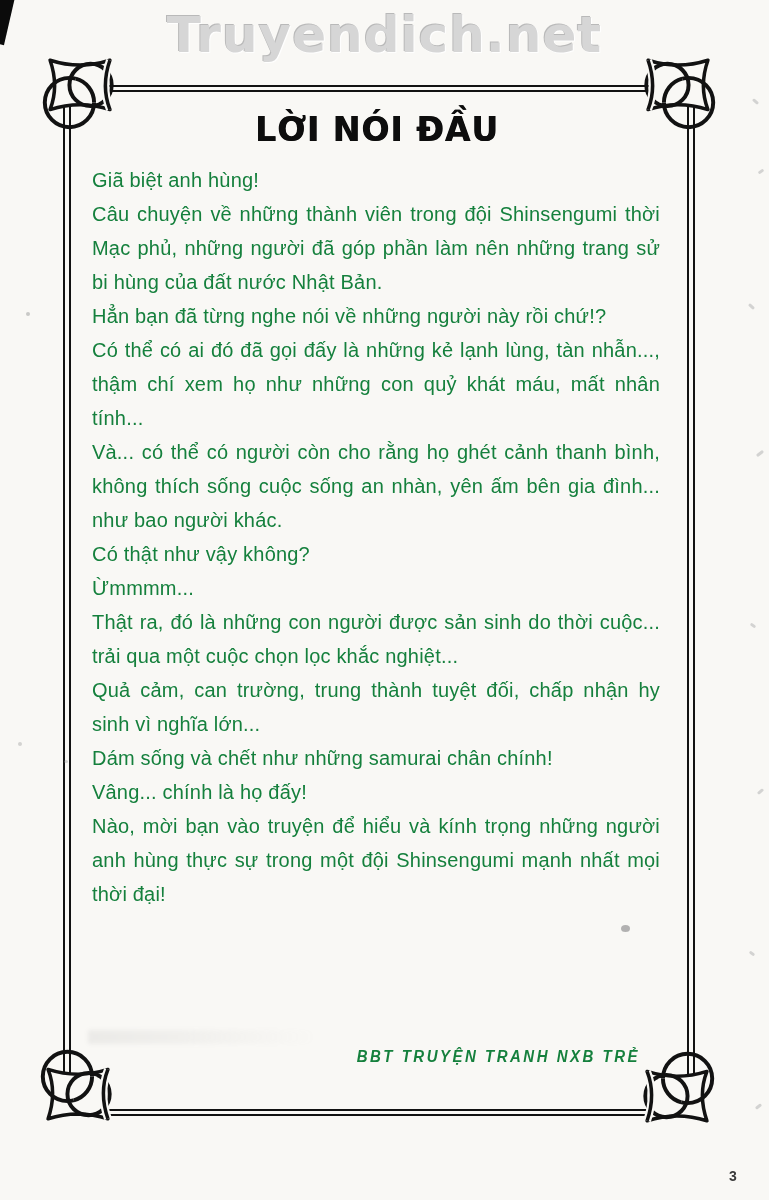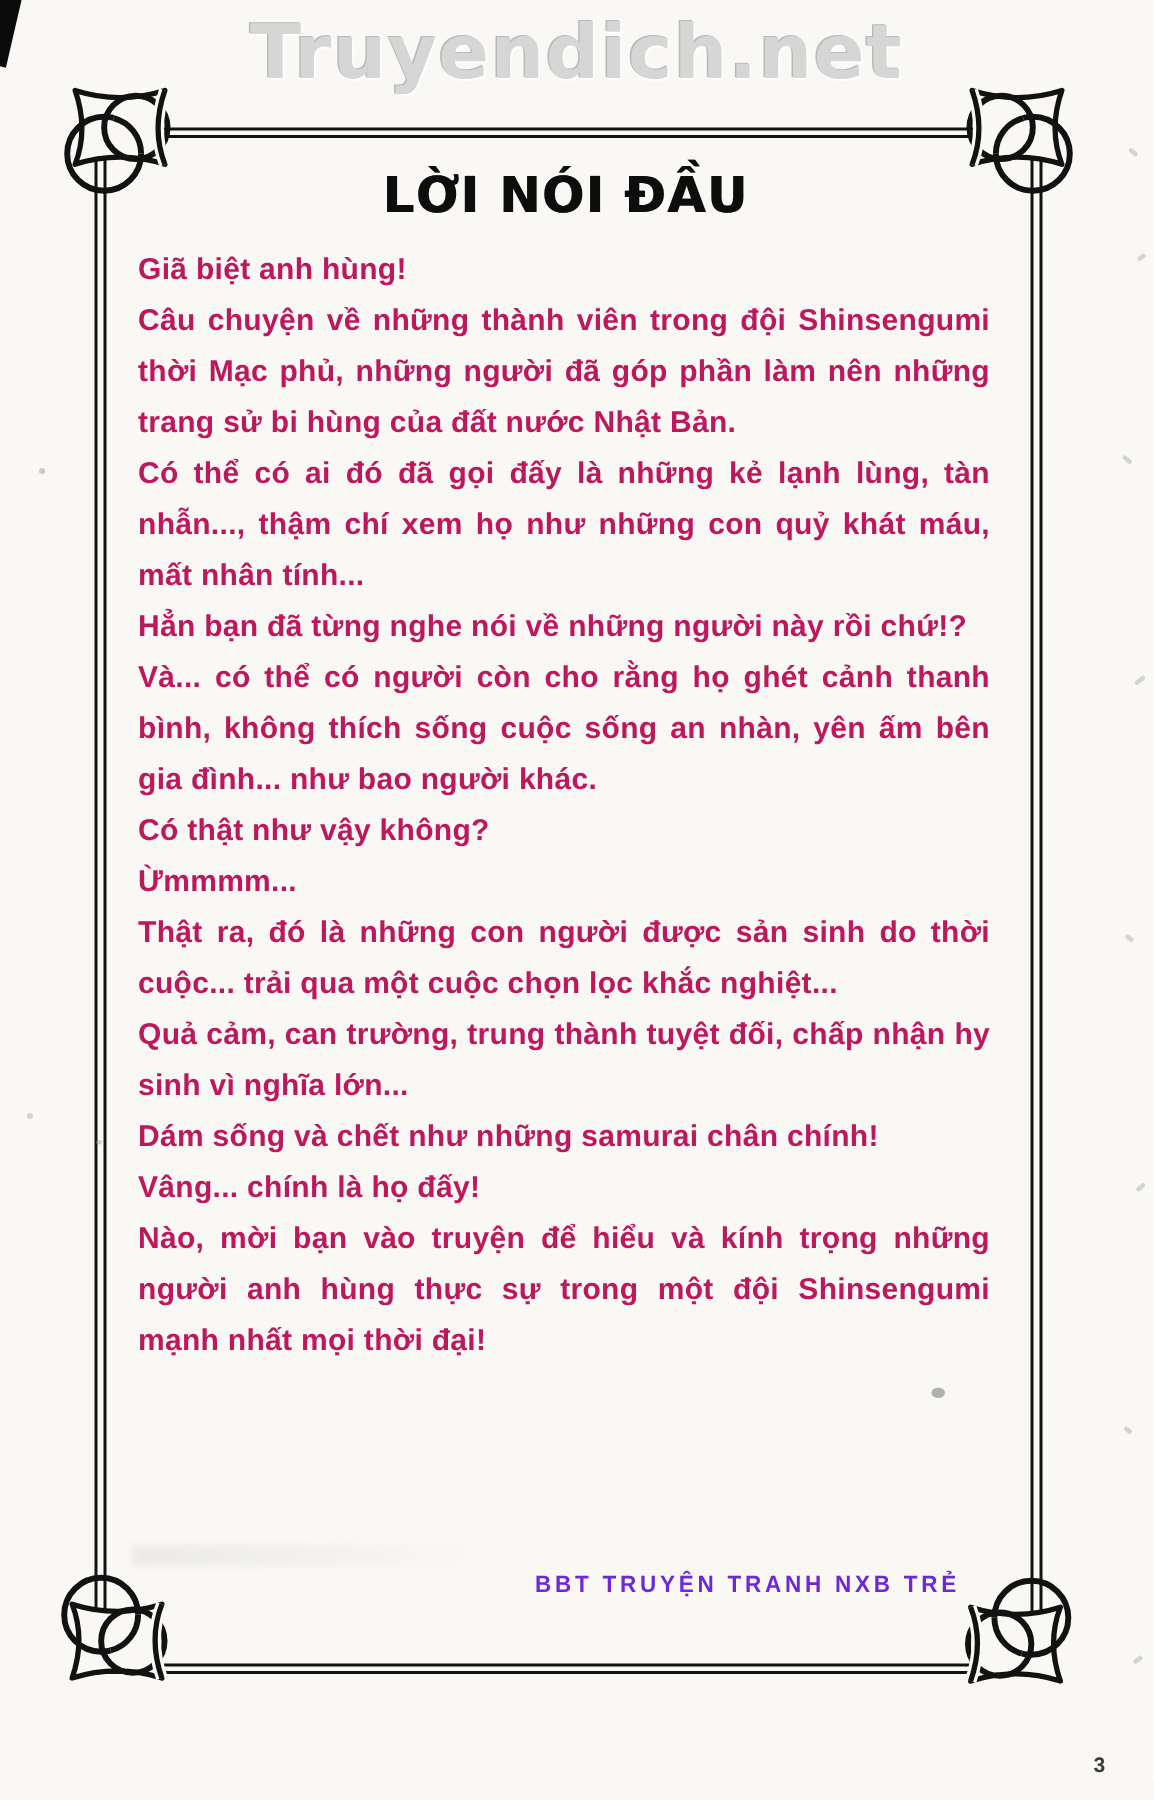--- a/index.html
+++ b/index.html
@@ -42,30 +42,30 @@
     letter-spacing:1px;color:#0d0d0d;
     text-shadow:0.6px 0 0 #0d0d0d;
   }
   .paragraphs{
     position:absolute;left:92px;top:163px;width:568px;
   }
   .para{
     margin:0;
     font-size:20px;line-height:34px;
     text-align:justify;text-align-last:left;
-    color:#be185d;
+    color:#15803d;
     letter-spacing:0.2px;
-    font-weight:bold;
   }
   .signature{
     position:absolute;left:92px;top:1048px;width:548px;
     text-align:right;
     font-size:15px;font-weight:bold;letter-spacing:2.5px;
-    color:#6d28d9;
+    color:#15803d;
     transform:scaleY(1.05);
+    font-style:italic;
   }
   .page-number{
     position:absolute;left:729px;top:1168px;
     font-size:14px;font-weight:bold;color:#3a3a3a;
   }
   
   .artifact{position:absolute;pointer-events:none;}
   .corner-wedge{left:-6px;top:-8px;width:16px;height:52px;background:#0b0b0b;transform:rotate(13deg);}
   .smudge{background:#9a9a9a;border-radius:50%;}
   .noise{background:#b5b5b5;border-radius:2px;opacity:.55;}
@@ -127,22 +127,22 @@
       <path d="M84,6 C77,26 77,44 84,62" fill="none" stroke="#f9f8f5" stroke-width="9"></path>
       <path d="M84,6 C77,26 77,44 84,62" fill="none" stroke="#121212" stroke-width="4"></path>
     </svg>
   </div>
 
   <div class="page-title">LỜI NÓI ĐẦU</div>
 
   <div class="paragraphs">
       <p class="para">Giã biệt anh hùng!</p>
       <p class="para">Câu chuyện về những thành viên trong đội Shinsengumi thời Mạc phủ, những người đã góp phần làm nên những trang sử bi hùng của đất nước Nhật Bản.</p>
+      <p class="para">Hẳn bạn đã từng nghe nói về những người này rồi chứ!?</p>
       <p class="para">Có thể có ai đó đã gọi đấy là những kẻ lạnh lùng, tàn nhẫn..., thậm chí xem họ như những con quỷ khát máu, mất nhân tính...</p>
-      <p class="para">Hẳn bạn đã từng nghe nói về những người này rồi chứ!?</p>
       <p class="para">Và... có thể có người còn cho rằng họ ghét cảnh thanh bình, không thích sống cuộc sống an nhàn, yên ấm bên gia đình... như bao người khác.</p>
       <p class="para">Có thật như vậy không?</p>
       <p class="para">Ừmmmm...</p>
       <p class="para">Thật ra, đó là những con người được sản sinh do thời cuộc... trải qua một cuộc chọn lọc khắc nghiệt...</p>
       <p class="para">Quả cảm, can trường, trung thành tuyệt đối, chấp nhận hy sinh vì nghĩa lớn...</p>
       <p class="para">Dám sống và chết như những samurai chân chính!</p>
       <p class="para">Vâng... chính là họ đấy!</p>
       <p class="para">Nào, mời bạn vào truyện để hiểu và kính trọng những người anh hùng thực sự trong một đội Shinsengumi mạnh nhất mọi thời đại!</p>
     </div>
 

